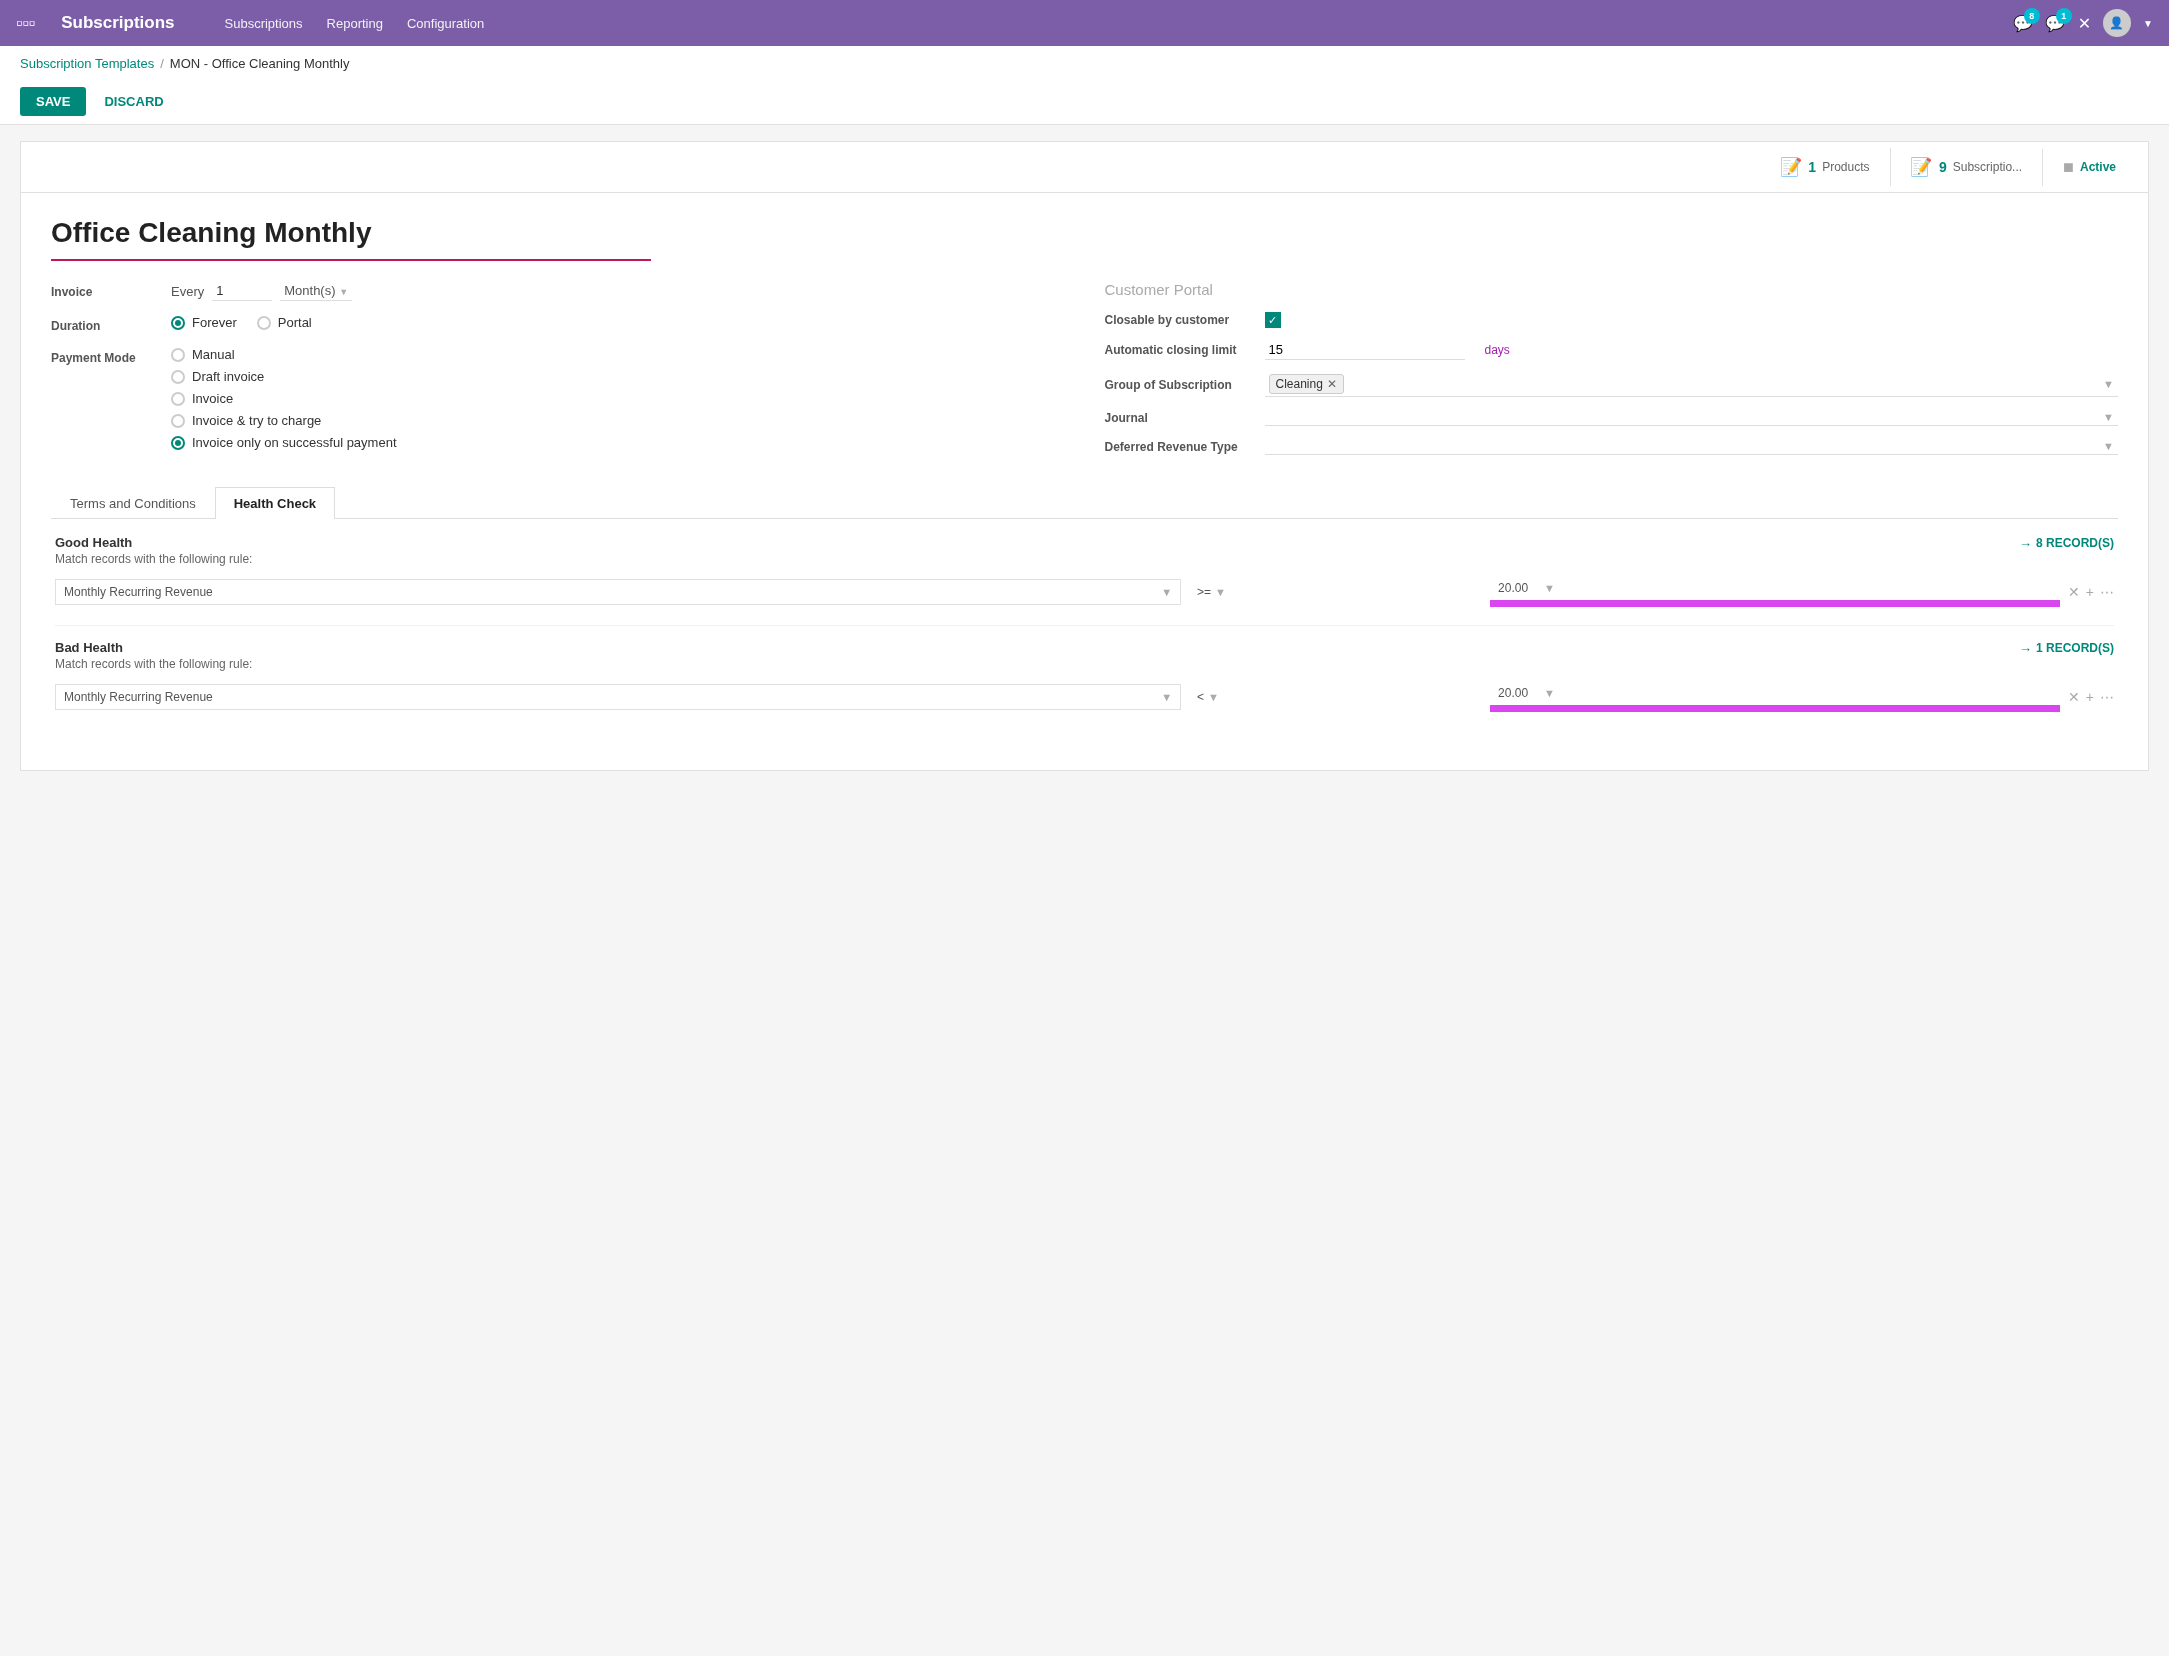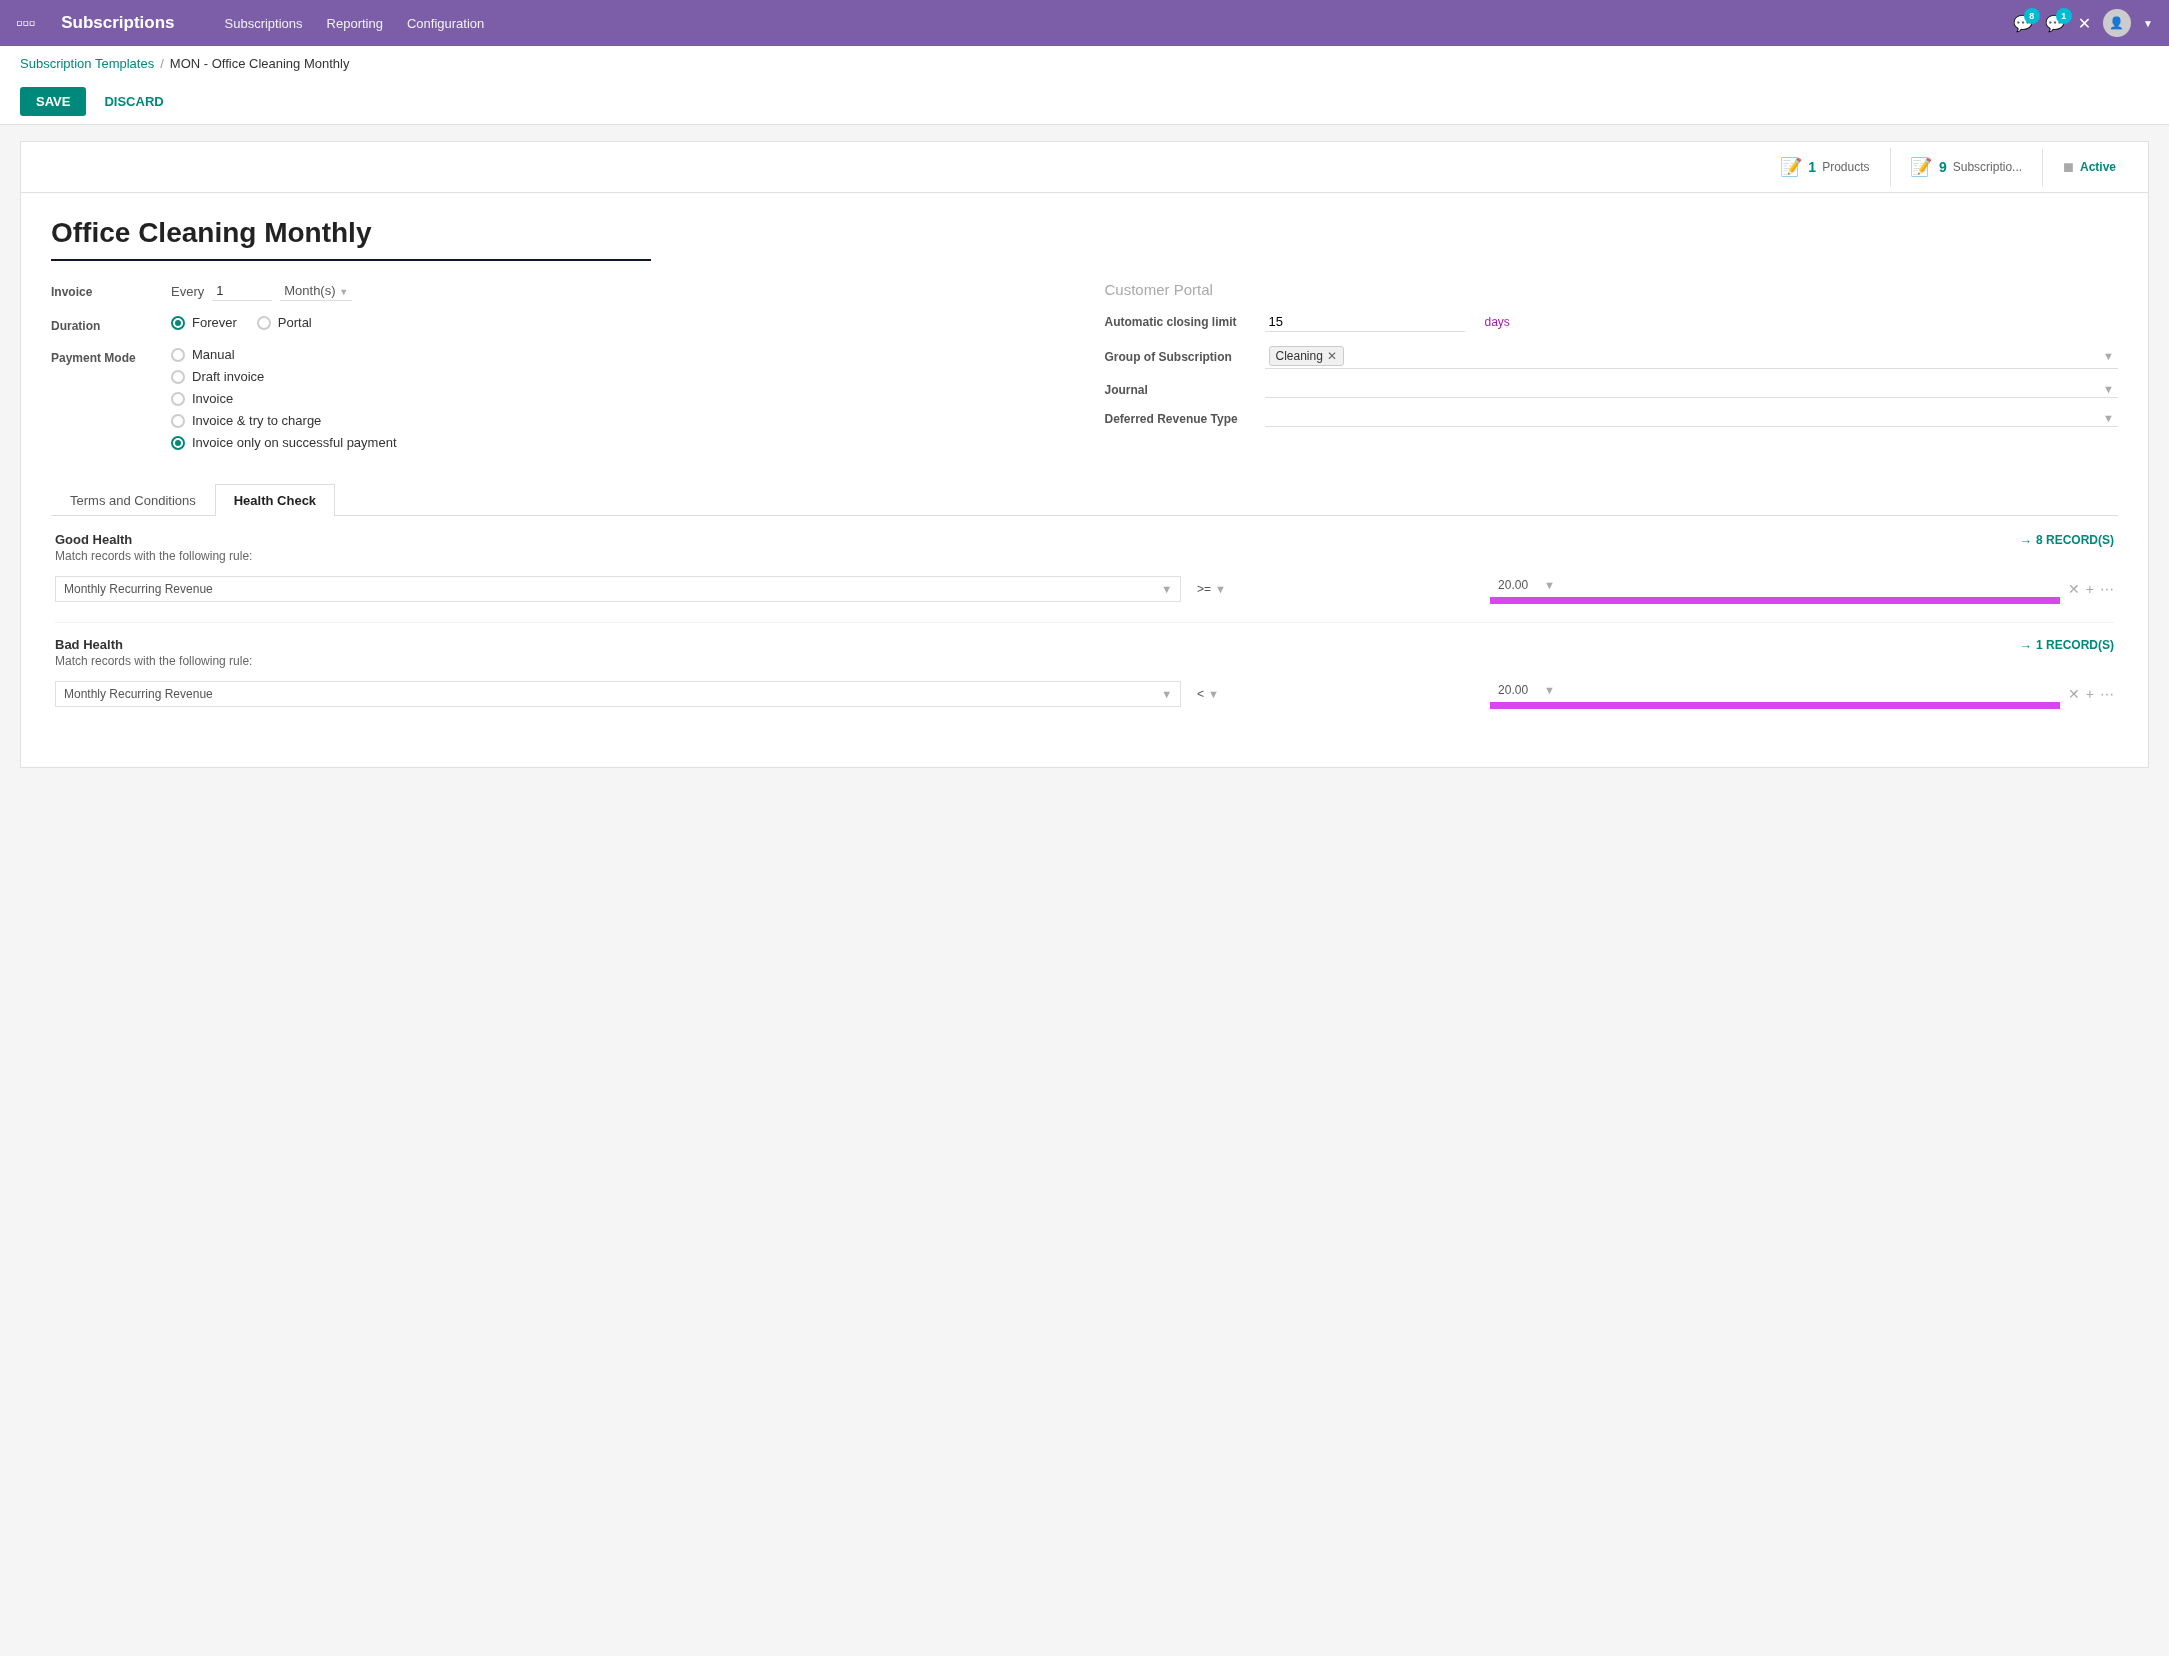--- a/index.html
+++ b/index.html
@@ -72,21 +72,21 @@
     .stat-icon { font-size: 18px; color: #aaa; }
 
     
     .form-card {
       background: white; border: 1px solid #e0e0e0;
       padding: 24px 30px; min-height: 300px;
     }
 
     .form-title {
       font-size: 28px; font-weight: bold; color: #222;
-      border-bottom: 2px solid #0f172a; padding-bottom: 10px;
+      border-bottom: 2px solid #be185d; padding-bottom: 10px;
       margin-bottom: 20px; max-width: 600px;
     }
 
     
     .form-body { display: flex; gap: 40px; }
     .form-left { flex: 1; }
     .form-right { flex: 1; }
 
     .field-row { display: flex; align-items: flex-start; margin-bottom: 14px; gap: 10px; }
     .field-label { width: 110px; min-width: 110px; font-weight: bold; font-size: 12px; color: #555; padding-top: 4px; }
@@ -291,20 +291,26 @@
                 <span>Invoice only on successful payment</span>
               </div>
             </div>
           </div>
         </div>
       </div>
 
       <div class="form-right">
         <div class="cp-title">Customer Portal</div>
 
+        <div class="cp-field">
+          <div class="cp-label">Closable by customer</div>
+          <div class="cp-value">
+            <div class="checkbox-checked">✓</div>
+          </div>
+        </div>
 
         <div class="cp-field">
           <div class="cp-label">
             <span>Automatic closing limit</span>
           </div>
           <div class="cp-value">
             <input type="text" class="cp-input" style="width: 200px; border-top: none; border-right: none; border-left: none; border-image: initial; border-bottom: 1px solid rgb(221, 221, 221);" value="15">
             <span style="position:relative;left:-180px;font-size:13px;"></span>
             <span class="cp-unit" style="margin-left:4px;">days</span>
           </div>

